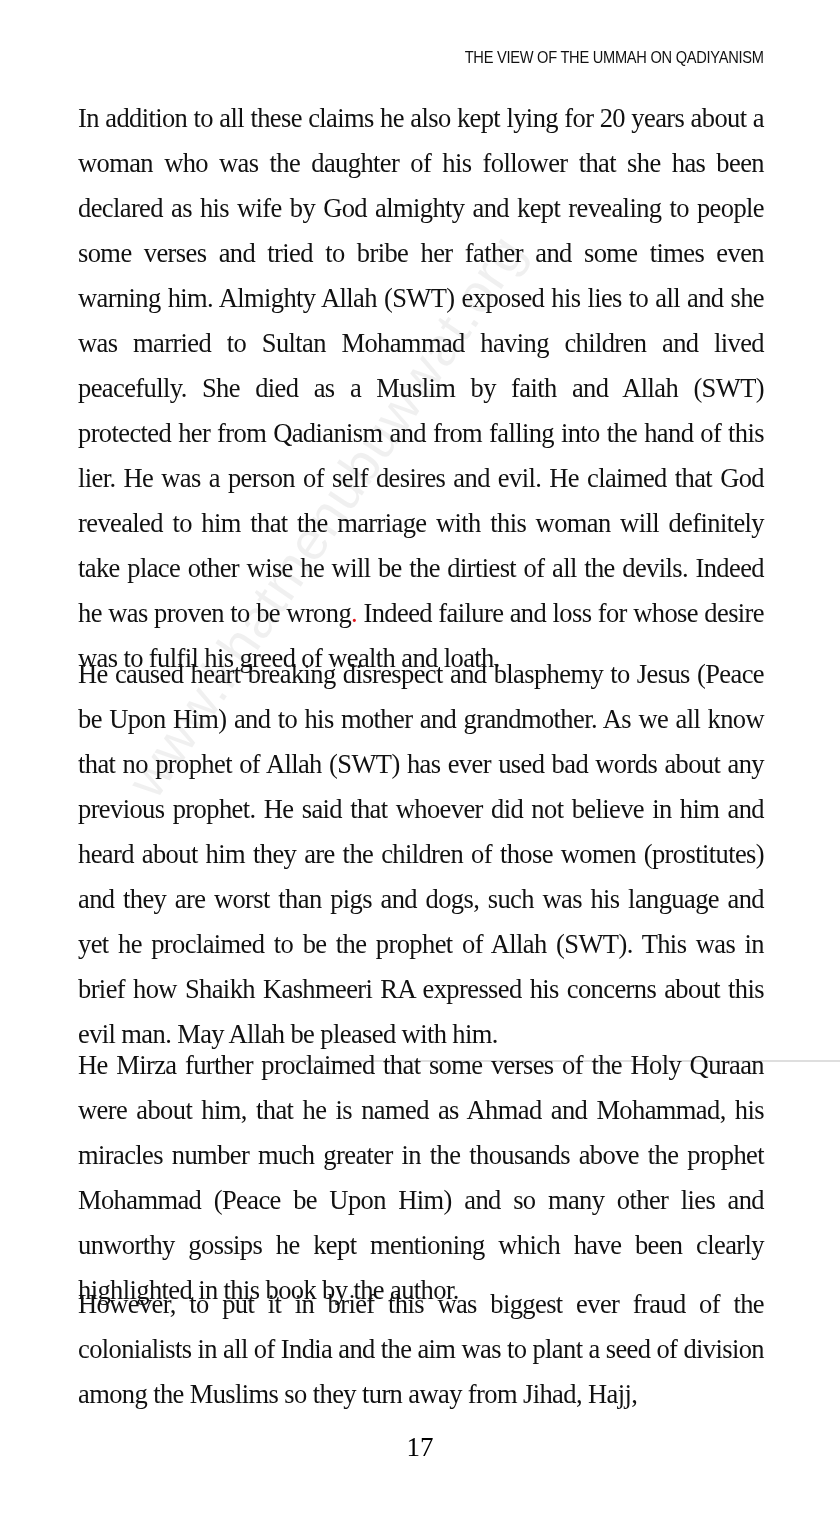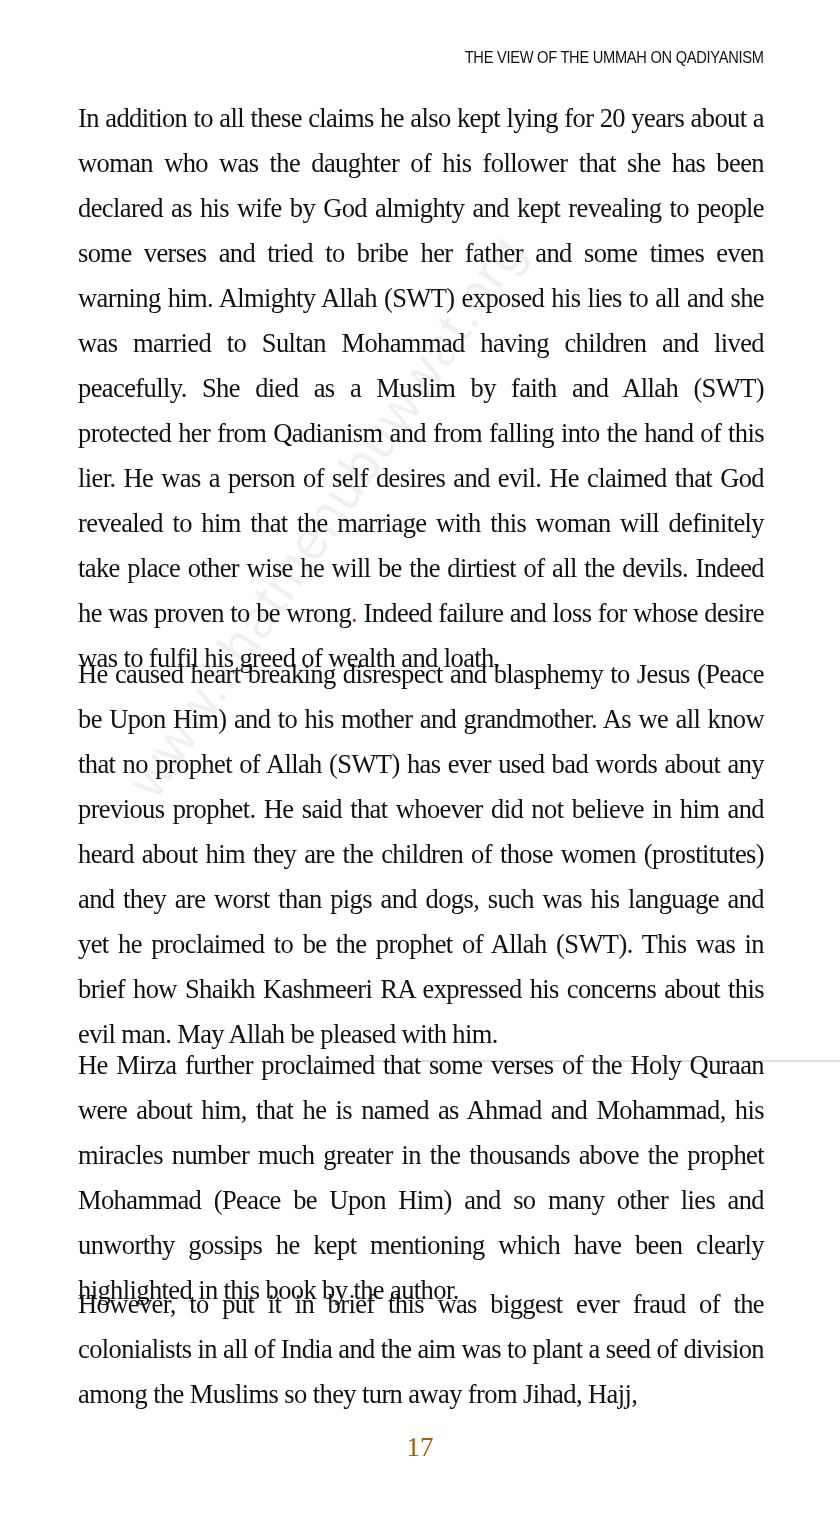--- a/index.html
+++ b/index.html
@@ -56,21 +56,21 @@
       color: #e0141c;
     }
     .page-number {
       position: absolute;
       top: 1432px;
       left: 0;
       width: 840px;
       text-align: center;
       font-family: "Liberation Serif", serif;
       font-size: 27px;
-      color: #a16207;
+      color: #000000;
     }
     .rule-line {
       position: absolute;
       top: 1060px;
       left: 292px;
       width: 548px;
       height: 2px;
       background: #dedede;
     }
     .watermark {

